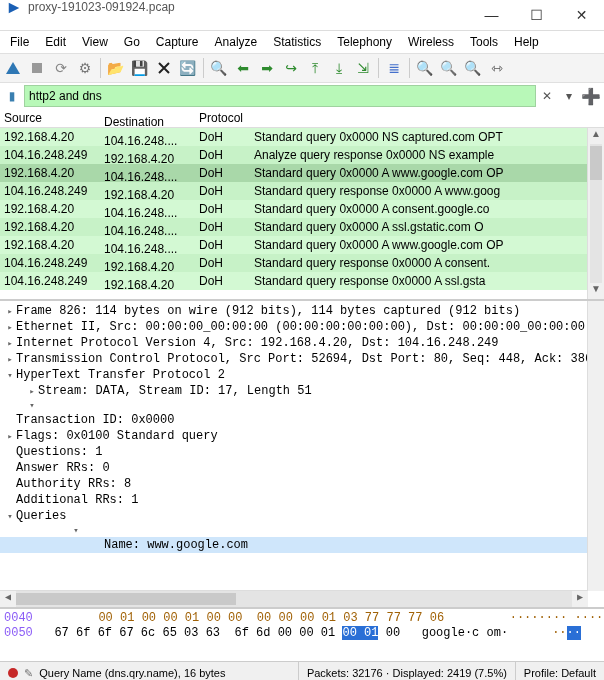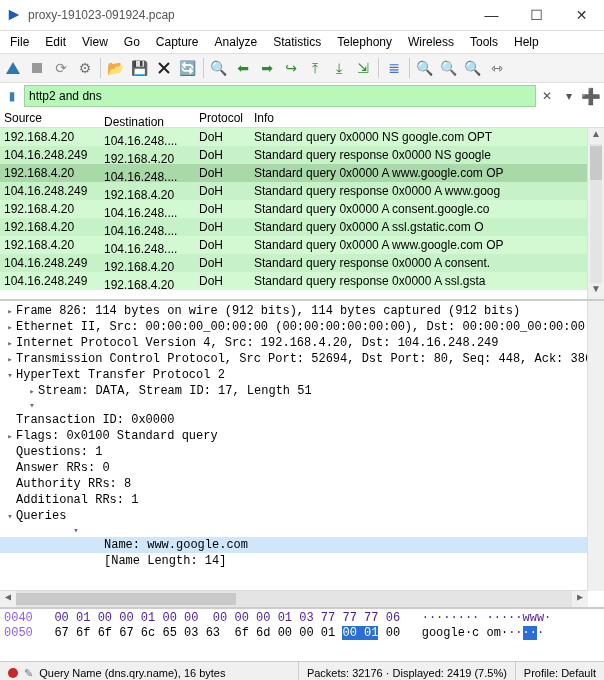--- a/index.html
+++ b/index.html
@@ -8,21 +8,20 @@
     width: 604px;
     height: 680px;
     font-family: "Segoe UI", Tahoma, sans-serif;
     font-size: 12px;
     background: #f0f0f0;
     color: #000;
     overflow: hidden;
   }
   .titlebar {
     display: flex;
-    align-items: center;
     height: 30px;
     background: #fff;
     border-bottom: 1px solid #ddd;
     padding-left: 6px;
   }
   .titlebar-icon {
     width: 16px; height: 16px; margin-right: 6px;
     display:inline-flex; align-items:center; justify-content:center;
   }
   .title-text { color:#555; font-size:12px; flex:0 0 auto; }
@@ -142,21 +141,21 @@
     font-size:12px;
     padding:2px 4px;
     white-space:pre;
     overflow:hidden;
     display:flex; flex-direction:column;
   }
   .hex-line { line-height:15px; }
   .hex-offset { color:#8b5cf6; }
   .hex-hl { background:#2a6fd6; color:#fff; }
   .hex-asc-hl { background:#2a6fd6; color:#fff; }
-  .hex-dim { color:#4c1d95; }
+  .hex-dim { color:#a16207;margin-left:44px; }
   
   .statusbar {
     height:22px; background:#f0f0f0; border-top:1px solid #ccc;
     display:flex; align-items:center; font-size:11px;
   }
   .sb-cell { padding:0 8px; border-right:1px solid #ccc; height:100%; display:flex; align-items:center; gap:6px; }
   .sb-cell.last { border-right:none; }
   .record-dot { width:10px; height:10px; border-radius:50%; background:#c62828; display:inline-block; }
 </style>
 </head>
@@ -236,34 +235,33 @@
   <div class="filter-btn" style="color:#2e8b2e; font-size:16px;">➕</div>
 </div>
 
 <div class="pane-wrap">
 
   <div class="packet-list">
     <div class="plist-header">
       <div class="col-src">Source</div>
       <div class="col-dst">Destination</div>
       <div class="col-proto">Protocol</div>
-      <div class="col-info">Info</div>
     </div>
     <div class="plist-body" id="plist-body">
         <div class="plist-row row-green">
           <div class="col-src">192.168.4.20</div>
           <div class="col-dst">104.16.248....</div>
           <div class="col-proto">DoH</div>
-          <div class="col-info">Standard query 0x0000 NS google.com OPT</div>
+          <div class="col-info">Standard query 0x0000 NS captured.com OPT</div>
         </div>
         <div class="plist-row row-green-alt">
           <div class="col-src">104.16.248.249</div>
           <div class="col-dst">192.168.4.20</div>
           <div class="col-proto">DoH</div>
-          <div class="col-info">Standard query response 0x0000 NS google</div>
+          <div class="col-info">Analyze query response 0x0000 NS example</div>
         </div>
         <div class="plist-row row-selected">
           <div class="col-src">192.168.4.20</div>
           <div class="col-dst">104.16.248....</div>
           <div class="col-proto">DoH</div>
           <div class="col-info">Standard query 0x0000 A www.google.com OP</div>
         </div>
         <div class="plist-row row-green-alt">
           <div class="col-src">104.16.248.249</div>
           <div class="col-dst">192.168.4.20</div>
@@ -321,21 +319,21 @@
         <div class="tree-row indent1"><span class="tri">▾</span></div>
         <div class="tree-row indent2"><span class="tri"> </span><span>Transaction ID: 0x0000</span></div>
         <div class="tree-row indent2"><span class="tri">▸</span><span>Flags: 0x0100 Standard query</span></div>
         <div class="tree-row indent2"><span class="tri"> </span><span>Questions: 1</span></div>
         <div class="tree-row indent2"><span class="tri"> </span><span>Answer RRs: 0</span></div>
         <div class="tree-row indent2"><span class="tri"> </span><span>Authority RRs: 8</span></div>
         <div class="tree-row indent2"><span class="tri"> </span><span>Additional RRs: 1</span></div>
         <div class="tree-row indent2"><span class="tri">▾</span><span>Queries</span></div>
         <div class="tree-row indent3"><span class="tri">▾</span></div>
         <div class="tree-row indent4 selected-field"><span class="tri"> </span><span>Name: www.google.com</span></div>
-        <div class="tree-row indent4"><span class="tri"> </span><span>[Name Length: 14]</span></div>
+        <div class="tree-row indent4"><span class="tri"> </span></div>
       </div>
     <div class="details-hscroll">
       <div class="harrow">◀</div>
       <div class="htrack">
           <div class="hthumb"></div>
         </div>
       <div class="harrow">▶</div>
     </div>
     <div class="details-vscroll"></div>
   </div>

